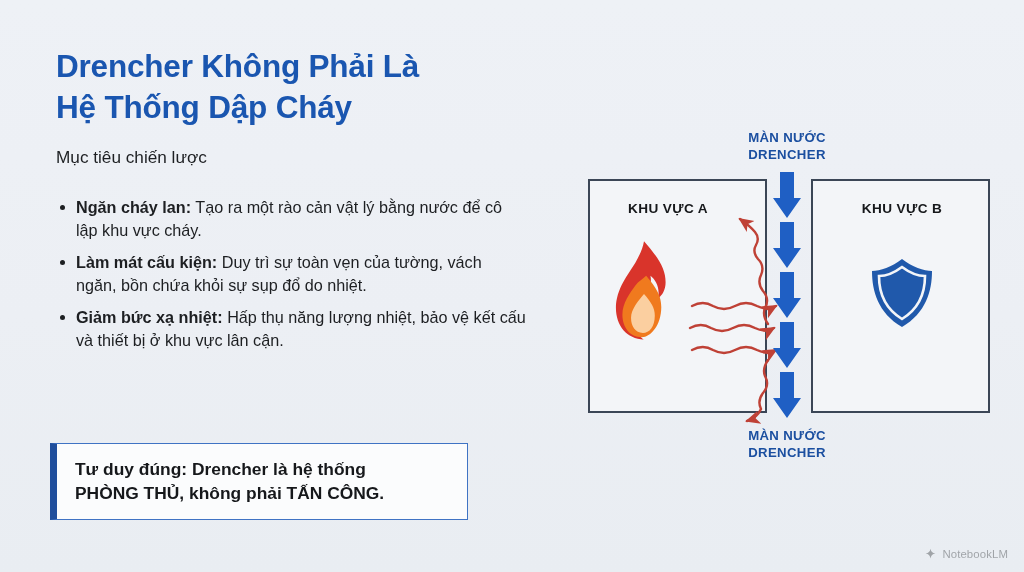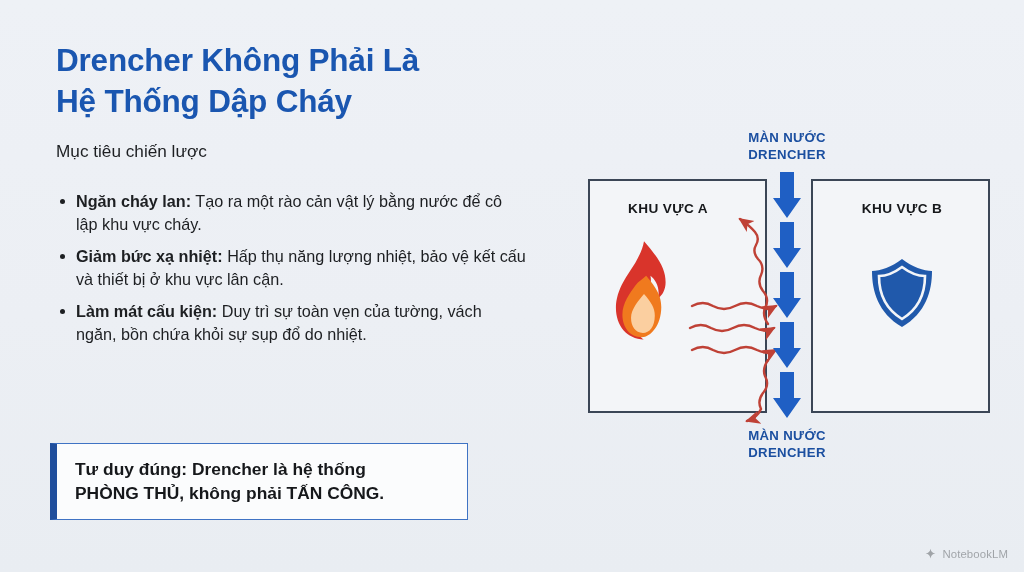--- a/index.html
+++ b/index.html
@@ -29,21 +29,21 @@
     top: 40px;
     width: 470px;
   }
 
   .deck-title {
     color: #1a56b0;
     font-size: 31.5px;
     font-weight: bold;
     line-height: 1.30;
     letter-spacing: -0.2px;
-    margin: 0 0 17px 0;
+    margin: 6px 0 17px 0;
     white-space: pre-line;
   }
 
   .lead-para {
     color: #1d1f22;
     font-size: 17.2px;
     line-height: 1.47;
     margin: 0 0 21px 0;
     white-space: pre-line;
   }
@@ -157,24 +157,24 @@
 Hệ Thống Dập Cháy</h1>
 
 
     <p class="section-label">Mục tiêu chiến lược</p>
 
     <ul class="bullet-list">
       <li class="bullet-item">
         <span class="bullet-term">Ngăn cháy lan:</span><span> Tạo ra một rào cản vật lý bằng nước để cô lập khu vực cháy.</span>
       </li>
       <li class="bullet-item">
-        <span class="bullet-term">Giảm bức xạ nhiệt:</span><span> Hấp thụ năng lượng nhiệt, bảo vệ kết cấu và thiết bị ở khu vực lân cận.</span>
+        <span class="bullet-term">Làm mát cấu kiện:</span><span> Duy trì sự toàn vẹn của tường, vách ngăn, bồn chứa khỏi sự sụp đổ do nhiệt.</span>
       </li>
       <li class="bullet-item">
-        <span class="bullet-term">Làm mát cấu kiện:</span><span> Duy trì sự toàn vẹn của tường, vách ngăn, bồn chứa khỏi sự sụp đổ do nhiệt.</span>
+        <span class="bullet-term">Giảm bức xạ nhiệt:</span><span> Hấp thụ năng lượng nhiệt, bảo vệ kết cấu và thiết bị ở khu vực lân cận.</span>
       </li>
     </ul>
   </div>
 
   <div class="callout">
     <div class="callout-text">Tư duy đúng: Drencher là hệ thống
 PHÒNG THỦ, không phải TẤN CÔNG.</div>
   </div>
 
   <div class="diagram">

